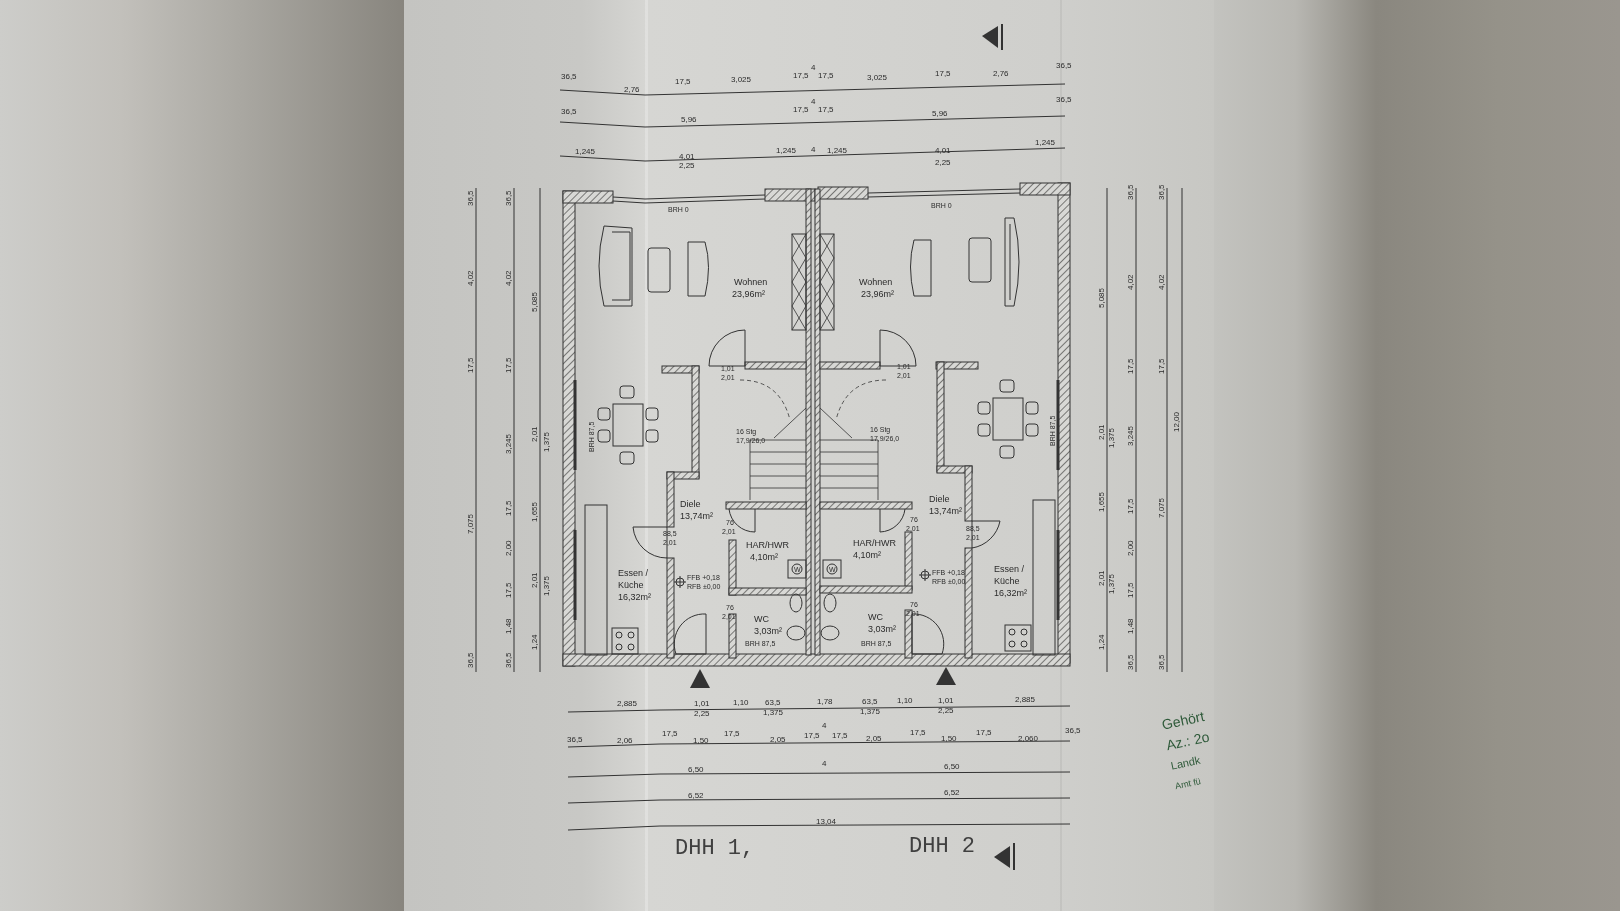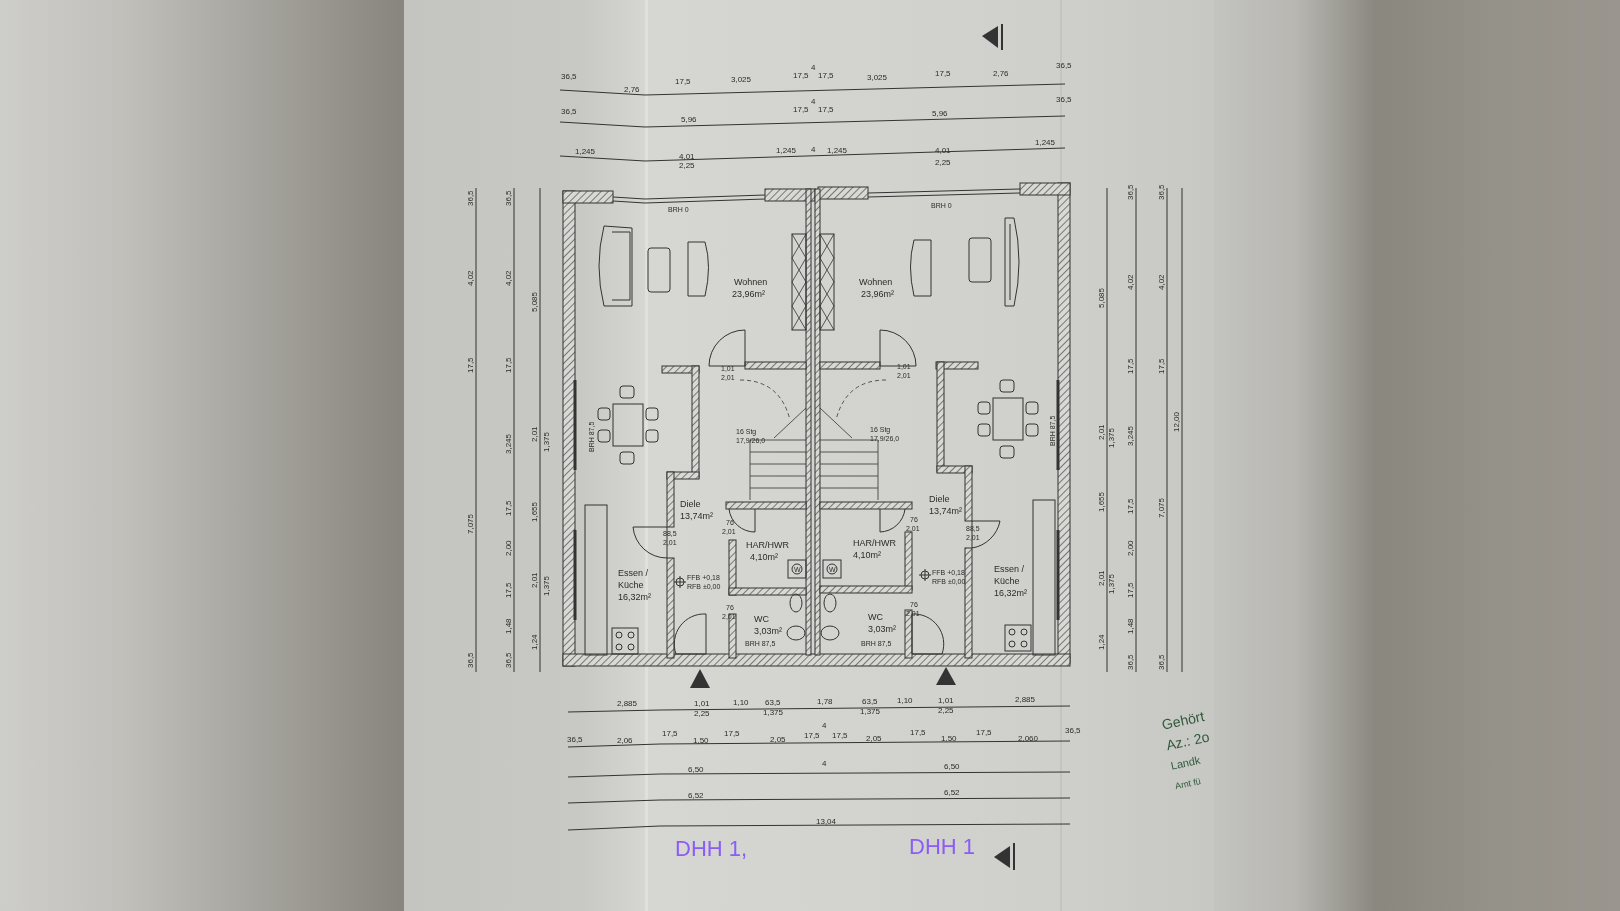--- a/index.html
+++ b/index.html
@@ -9,21 +9,21 @@
   .bg-left{position:absolute;left:0;top:0;width:404px;height:911px;
     background:linear-gradient(90deg,#cdcdca 0%,#c2c0bb 30%,#a9a7a1 60%,#88857e 100%);}
   .bg-right{position:absolute;left:1214px;top:0;width:406px;height:911px;
     background:linear-gradient(90deg,#c3c3bf 0%,#b8b7b2 20%,#8a877f 40%,#959289 70%,#9a968f 100%);}
   .paper{position:absolute;left:404px;top:0;width:810px;height:911px;
     background:linear-gradient(90deg,#c4c4c1 0%,#c8c8c5 22%,#d6d6d3 30%,#d2d2cf 60%,#cfcfcc 80%,#c7c7c3 100%);}
   .fold{position:absolute;left:645px;top:0;width:3px;height:911px;background:rgba(255,255,255,0.25);}
   .fold2{position:absolute;left:1060px;top:0;width:2px;height:911px;background:rgba(0,0,0,0.05);}
   svg{position:absolute;left:0;top:0;}
   svg text{font-family:"Liberation Sans",sans-serif;fill:#2b2b2b;}
-  .lbl{position:absolute;font-family:Liberation Sans, sans-serif;color:#8b5cf6;white-space:nowrap;}
+  .lbl{position:absolute;font-family:Liberation Mono, monospace;color:#404040;white-space:nowrap;}
   .big{font-size:22px;}
   .stamp{position:absolute;left:1160px;top:715px;color:#2f5a3a;font-size:14px;transform:rotate(-12deg);transform-origin:left top;line-height:21px;}
 </style>
 </head>
 <body>
 
 <div class="bg-left"></div>
 <div class="bg-right"></div>
 <div class="paper"></div>
 <div class="fold"></div>
@@ -398,20 +398,20 @@
     <text x="944" y="769">6,50</text>
 
     <text x="688" y="798">6,52</text>
     <text x="944" y="795">6,52</text>
 
     <text x="816" y="824">13,04</text>
   </g>
 </svg>
 
 <div class="lbl big" style="left:675px;top:836px;">DHH 1,</div>
-<div class="lbl big" style="left:909px;top:834px;">DHH 1</div>
+<div class="lbl big" style="left:909px;top:834px;">DHH 2</div>
 
 <div class="stamp">
   <div>Gehört</div>
   <div>Az.: 2o</div>
   <div style="font-size:11px">Landk</div>
   <div style="font-size:9px">Amt fü</div>
 </div>
 
 </body></html>

